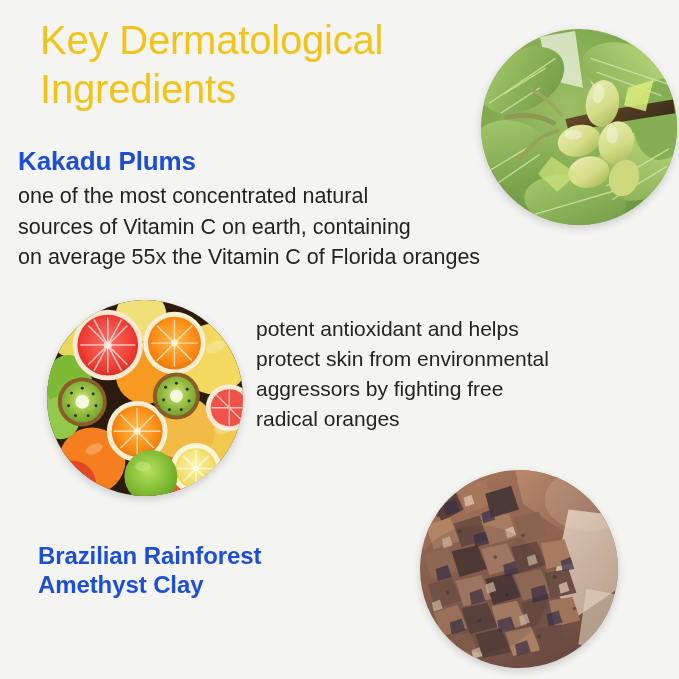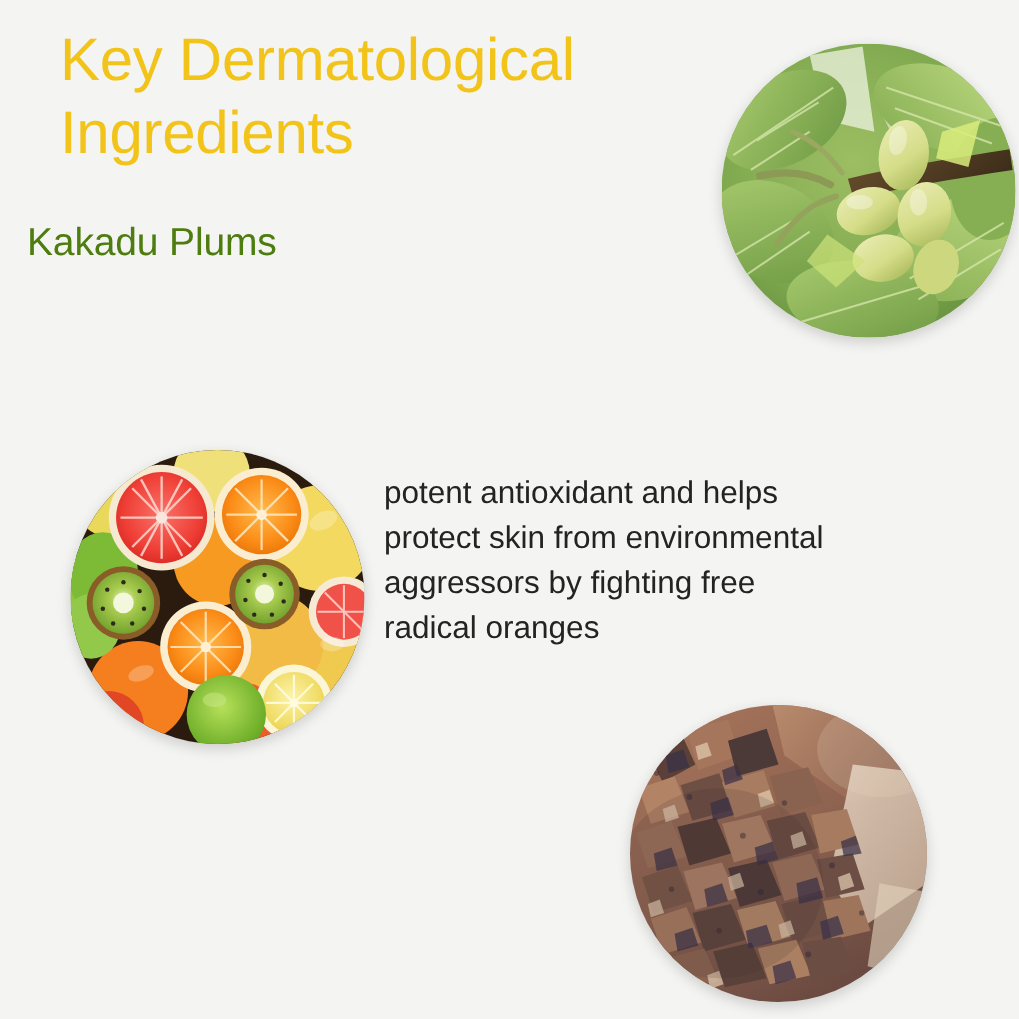--- a/index.html
+++ b/index.html
@@ -31,22 +31,22 @@
     font-size: 40px;
     line-height: 1.22;
     font-weight: 400;
     letter-spacing: -0.2px;
     white-space: pre-line;
   }
 
   
   .block { position: absolute; }
   .block .heading {
-    color: #4d7c0f;
-    font-weight: normal;
+    color: #1d4ed8;
+    font-weight: bold;
     letter-spacing: -0.1px;
     white-space: pre-line;
   }
   .block .body {
     color: #232323;
     font-weight: 400;
     white-space: pre-line;
   }
 
   #block-plums { left: 18px; top: 146px; width: 600px; }
@@ -149,20 +149,23 @@
         <ellipse cx="134" cy="108" rx="6" ry="9"></ellipse>
       </g>
 
       <path d="M150 60 L176 52 L168 84 L146 78 Z" fill="#d9ec7c" opacity="0.85"></path>
       <path d="M72 130 L98 148 L78 166 L58 148 Z" fill="#cde37a" opacity="0.7"></path>
     </svg>
   </div>
 
   <div class="block" id="block-plums">
     <div class="heading">Kakadu Plums</div>
+    <div class="body">one of the most concentrated natural
+sources of Vitamin C on earth, containing
+on average 55x the Vitamin C of Florida oranges</div>
   </div>
 
   <div class="photo" id="photo-citrus">
     <svg viewBox="0 0 200 200" preserveAspectRatio="xMidYMid slice">
       <defs>
         <radialGradient id="grapefruitG" cx="50%" cy="45%" r="58%">
           <stop offset="0%" stop-color="#f9726a"></stop>
           <stop offset="70%" stop-color="#ef3f36"></stop>
           <stop offset="100%" stop-color="#d92a24"></stop>
         </radialGradient>
@@ -388,15 +391,17 @@
         <circle cx="156" cy="140" r="1.8"></circle>
           <circle cx="18" cy="46" r="1.8"></circle>
       </g>
 
       <ellipse cx="60" cy="120" rx="70" ry="64" fill="#3a2b30" opacity="0.14"></ellipse>
       <ellipse cx="170" cy="30" rx="44" ry="32" fill="#f0ddc6" opacity="0.18"></ellipse>
     </svg>
   </div>
 
   <div class="block" id="block-clay">
+    <div class="heading">Brazilian Rainforest
+Amethyst Clay</div>
   </div>
 
 </div>
 
 </body></html>

